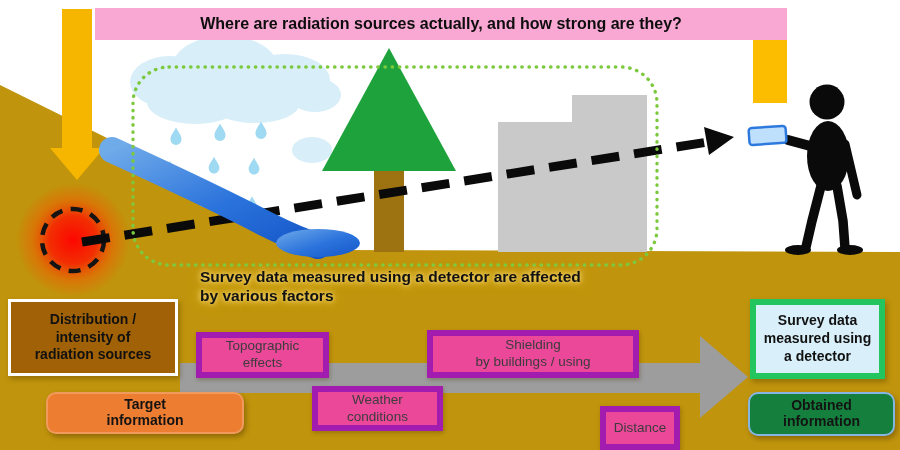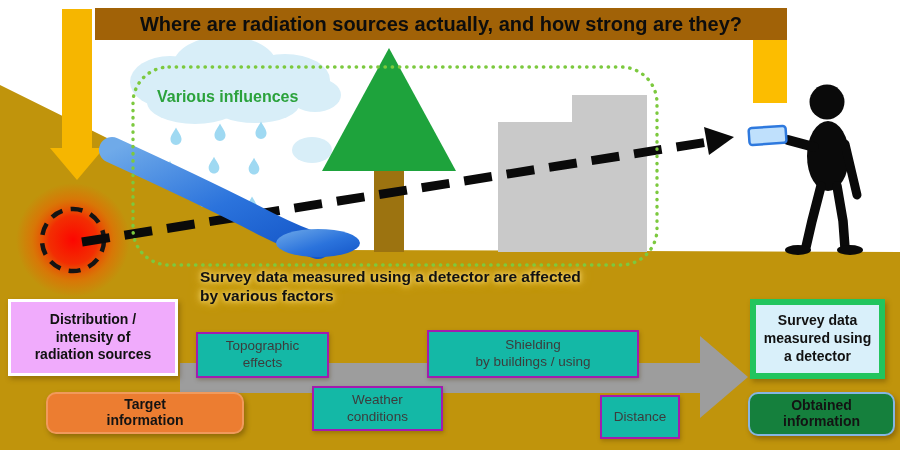--- a/index.html
+++ b/index.html
@@ -3,56 +3,56 @@
 <meta charset="utf-8">
 <style>
   html,body{margin:0;padding:0;}
   .stage{
     position:relative;width:900px;height:450px;overflow:hidden;
     background:#ffffff;font-family:"Liberation Sans",sans-serif;
   }
   .stage svg.scene{position:absolute;left:0;top:0;}
   .abs{position:absolute;box-sizing:border-box;}
   .title-bar{
-    left:95px;top:8px;width:692px;height:32px;background:#a16207;
+    left:95px;top:8px;width:692px;height:32px;background:#f9a8d4;
     display:flex;align-items:center;justify-content:center;
-    font-size:20px;font-weight:bold;color:#0d0d0d;white-space:nowrap;
+    font-size:16px;font-weight:bold;color:#0d0d0d;white-space:nowrap;
   }
   .influences-label{
     left:157px;top:88px;font-size:16px;font-weight:bold;color:#2BA23C;white-space:nowrap;
   }
   .caption{
     left:200px;top:268px;width:530px;text-align:left;
     font-size:15.5px;font-weight:bold;color:#111;line-height:1.2;white-space:pre-line;
     text-shadow:0 0 4px #F3D470,0 0 7px #EFCB55,0 0 12px #EFCB55;
   }
   .note-box{
     display:flex;align-items:center;justify-content:center;text-align:center;
     font-weight:bold;color:#111;white-space:pre-line;line-height:1.28;font-size:14px;
     box-shadow:2px 3px 5px rgba(70,45,0,0.35);
   }
-  .source-box{left:8px;top:299px;width:170px;height:77px;background:#f0abfc;border:3px solid #ffffff;}
+  .source-box{left:8px;top:299px;width:170px;height:77px;background:#a16207;border:3px solid #ffffff;}
   .result-box{left:750px;top:299px;width:135px;height:80px;background:#D9F0FA;border:6px solid #22c55e;}
   .tag-box{
     display:flex;align-items:center;justify-content:center;text-align:center;
     font-weight:bold;color:#131313;white-space:pre-line;line-height:1.12;font-size:14px;
     border-radius:10px;box-shadow:2px 3px 5px rgba(70,45,0,0.4);
   }
   .target-box{left:10px;top:392px;width:198px;height:42px;background:#EC7D31;border:2px solid #F09A5C;margin-left:36px;}
   .obtained-box{left:748px;top:392px;width:147px;height:44px;background:#15803d;border:2px solid #85B5E3;}
   .factor{
     display:flex;align-items:center;justify-content:center;text-align:center;
-    background:#14b8a6;border:2px solid #a21caf;color:#3C3C3C;
+    background:#ec4899;border:6px solid #a21caf;color:#3C3C3C;
     font-size:13.5px;line-height:1.25;white-space:pre-line;
     box-shadow:1px 2px 4px rgba(70,45,0,0.3);
   }
   .factor-1{left:196px;top:332px;width:133px;height:46px;}
   .factor-2{left:312px;top:386px;width:131px;height:45px;}
   .factor-3{left:427px;top:330px;width:212px;height:48px;}
-  .factor-4{left:600px;top:395px;width:80px;height:44px;}
+  .factor-4{left:600px;top:406px;width:80px;height:44px;}
 </style>
 </head>
 <body>
 
 <div class="stage">
 
   <svg class="scene" width="900" height="450" viewBox="0 0 900 450">
     <defs>
       <radialGradient id="srcGlow" cx="50%" cy="50%" r="50%">
         <stop offset="0%" stop-color="#FF0000" stop-opacity="0.96"></stop>
@@ -130,21 +130,20 @@
       <ellipse cx="850" cy="250" rx="13" ry="5" stroke="none"></ellipse>
     </g>
 
     <rect x="749" y="127" width="37" height="17" rx="3" fill="#BFE0FC" stroke="#2E79DE" stroke-width="2.5" transform="rotate(-4 767 135)"></rect>
 
     <polygon points="180,363 700,363 700,336 748,377 700,418 700,393 180,393" fill="#9D9D9D"></polygon>
   </svg>
 
   <div class="abs title-bar">Where are radiation sources actually, and how strong are they?</div>
 
-  <div class="abs influences-label">Various influences</div>
 
   <div class="abs caption">Survey data measured using a detector are affected
 by various factors</div>
 
   <div class="abs note-box source-box">Distribution /
 intensity of
 radiation sources</div>
   <div class="abs tag-box target-box">Target
 information</div>
 

